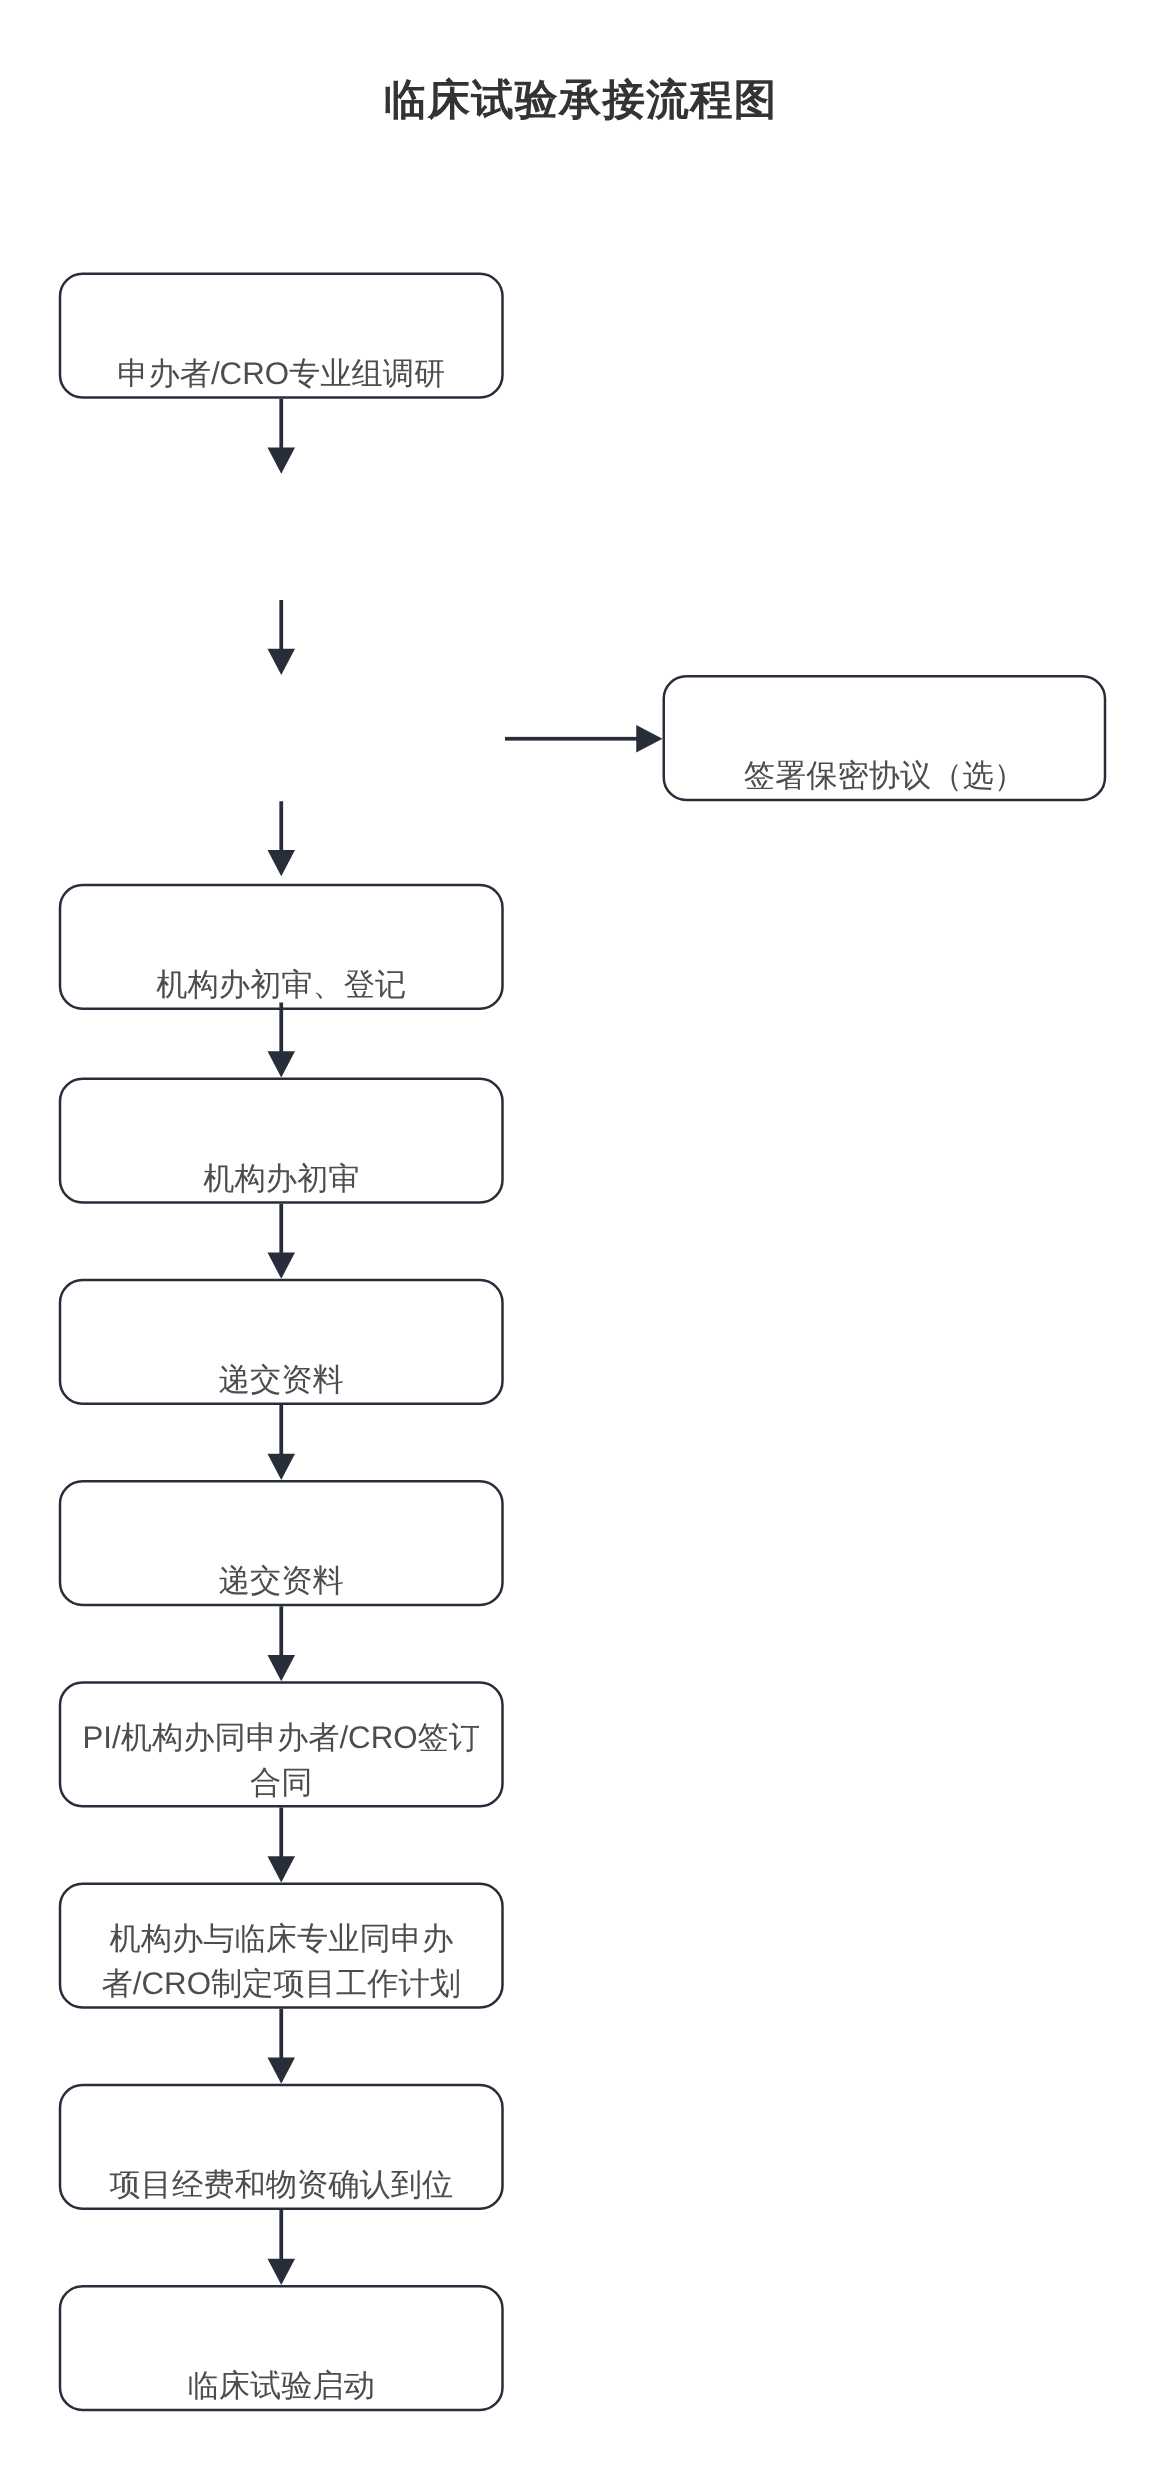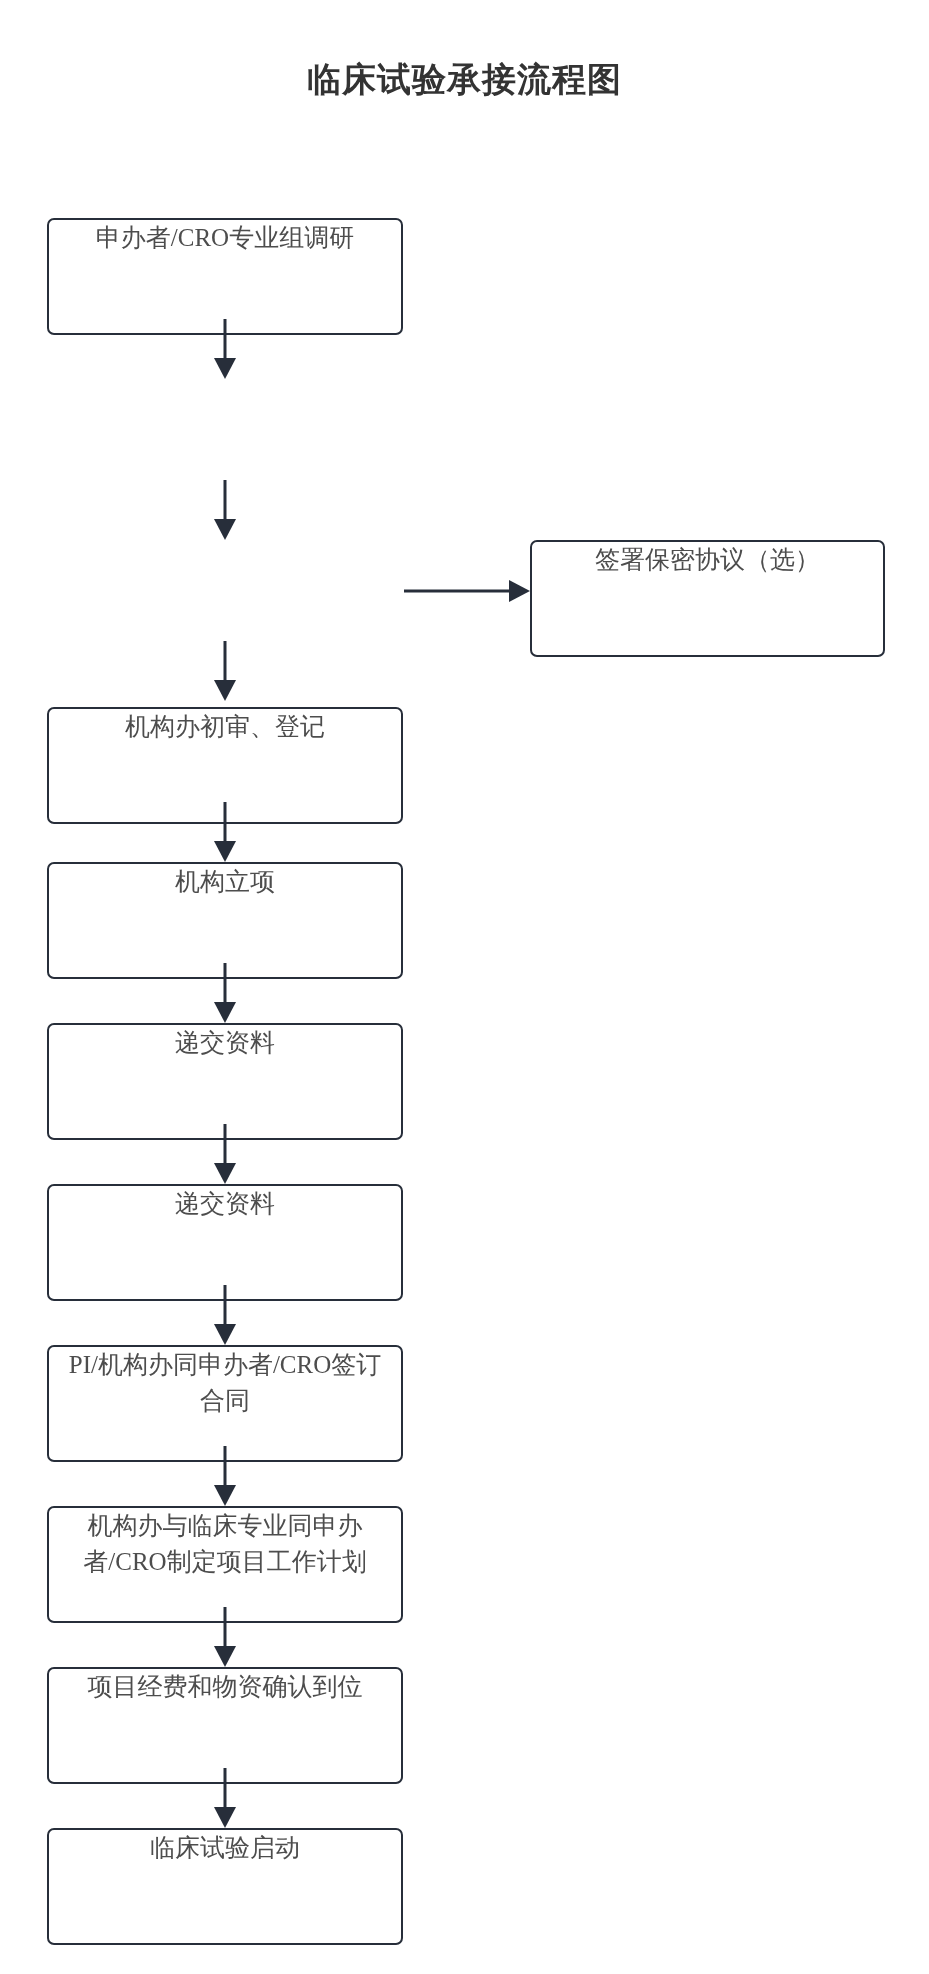--- a/index.html
+++ b/index.html
@@ -9,45 +9,45 @@
     --text:#4d4d4d;
     --title-text:#333333;
     --background:#ffffff;
   }
   html,body{margin:0;padding:0;background:var(--background);}
   .canvas{
     position:relative;
     width:929px;
     height:1974px;
     background:var(--background);
-    font-family:Liberation Serif, serif;
+    font-family:Liberation Sans, sans-serif;
     overflow:hidden;
   }
   .diagram-title{
     position:absolute;
     left:0; top:56px;
     width:929px;
     text-align:center;
     font-size:34px;
     font-weight:bold;
     line-height:48px;
     color:var(--title-text);
     letter-spacing:1px;
   }
   .flow-box{
     position:absolute;
     left:47px;
     width:356px;
-    height:117px;
+    height:101px;
     box-sizing:border-box;
     background:var(--box-fill);
     border:2.5px solid var(--box-border);
-    border-radius:7px;
+    border-radius:19px;
     display:flex;
-    align-items:flex-start;
+    align-items:flex-end;
     justify-content:center;
   }
   .flow-box.side{ left:530px; width:355px; }
   .flow-label{
     text-align:center;
     white-space:pre-line;
     font-size:25px;
     line-height:36px;
     color:var(--text);
   }
@@ -106,21 +106,21 @@
 
   <div class="diagram-title">临床试验承接流程图</div>
 
   <div class="flow-box" style="top:218px">
     <span class="flow-label">申办者/CRO专业组调研</span>
   </div>
   <div class="flow-box" style="top:707px">
     <span class="flow-label">机构办初审、登记</span>
   </div>
   <div class="flow-box" style="top:862px">
-    <span class="flow-label">机构立项</span>
+    <span class="flow-label">机构办初审</span>
   </div>
   <div class="flow-box" style="top:1023px">
     <span class="flow-label">递交资料</span>
   </div>
   <div class="flow-box" style="top:1184px">
     <span class="flow-label">递交资料</span>
   </div>
   <div class="flow-box" style="top:1345px">
     <span class="flow-label">PI/机构办同申办者/CRO签订
 合同</span>

